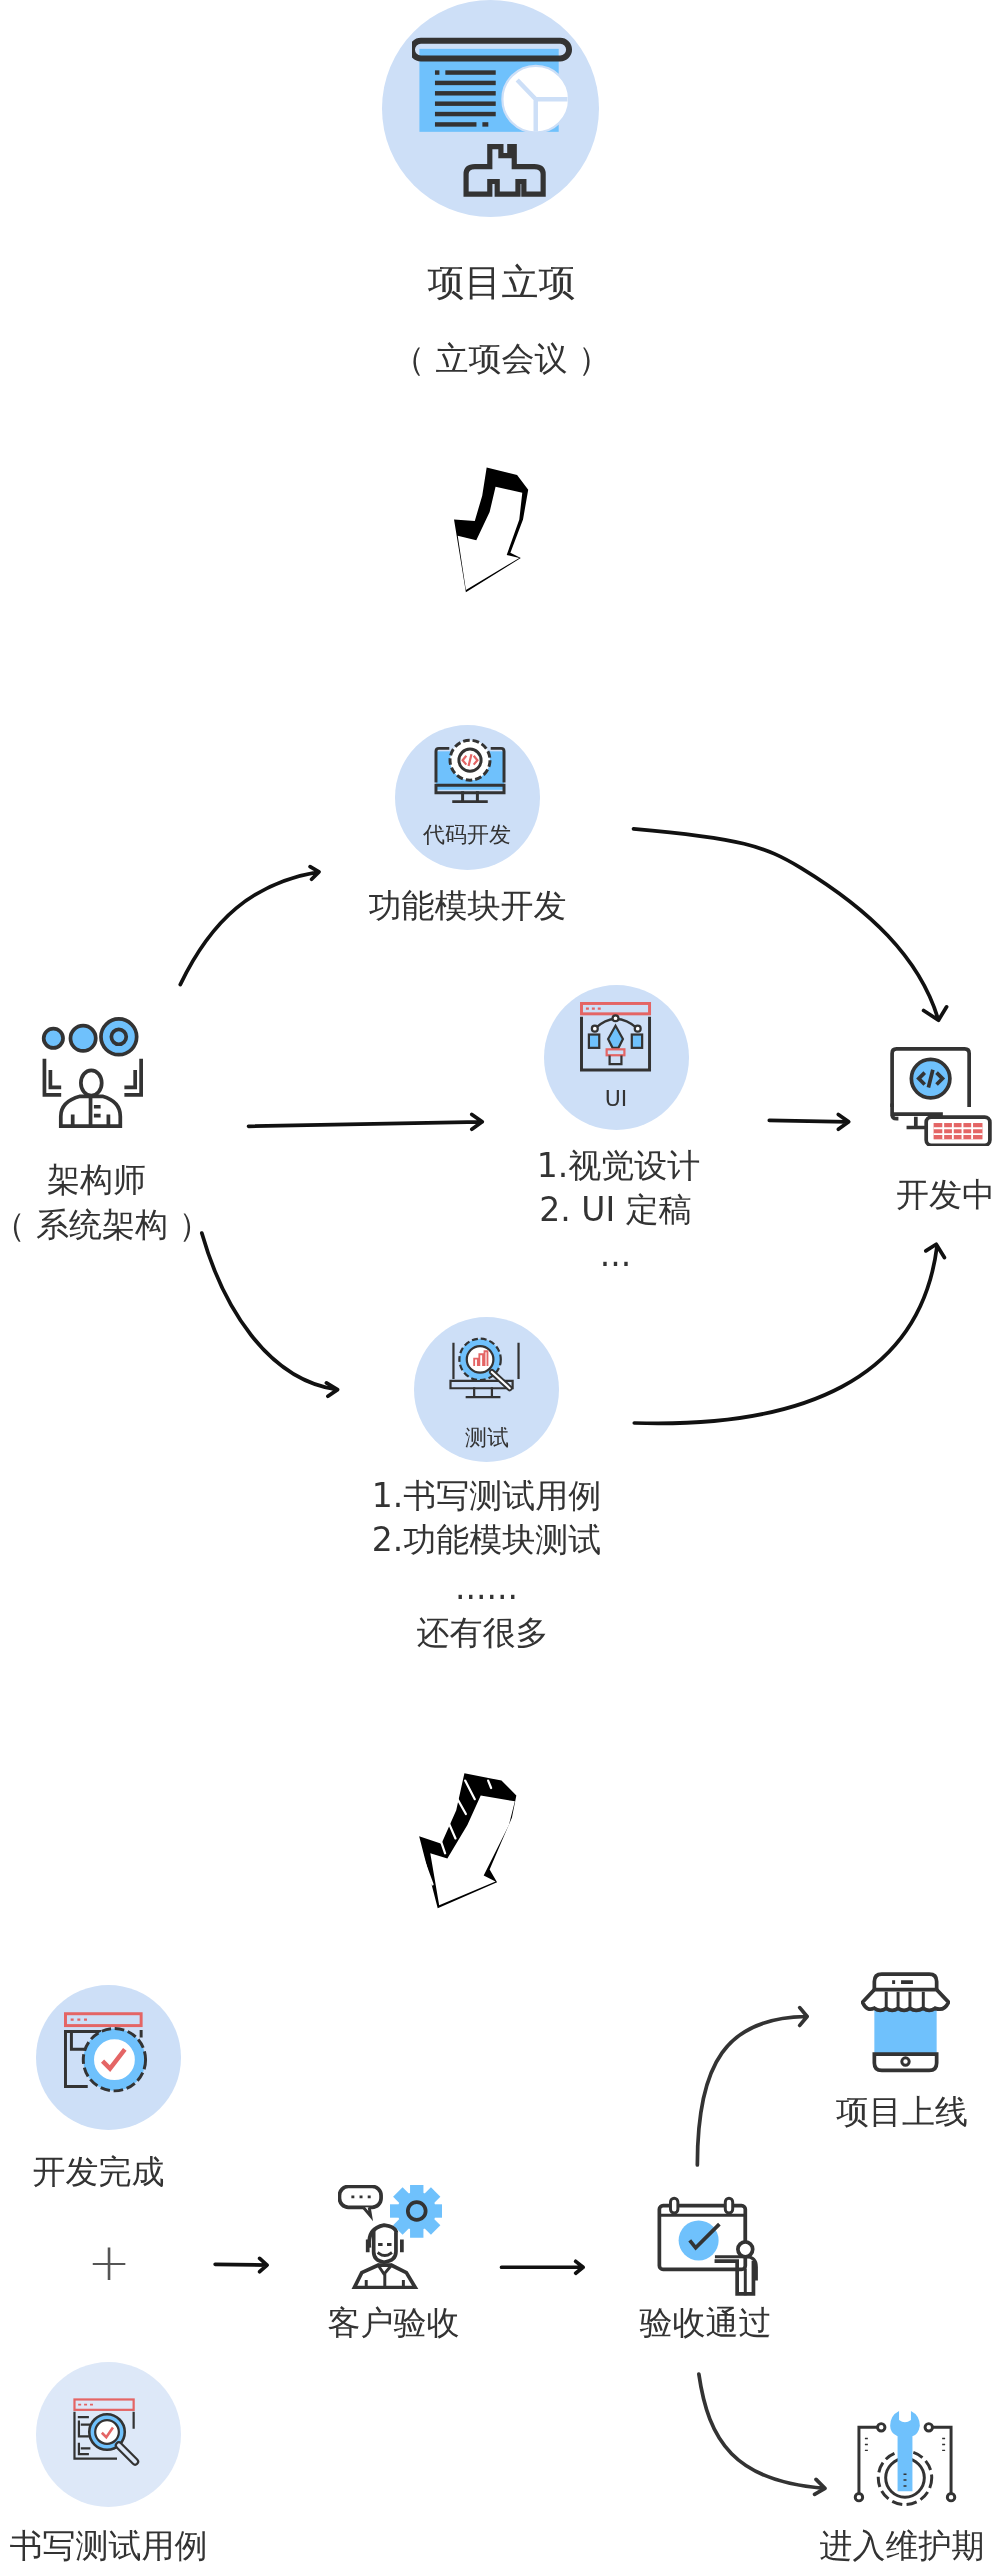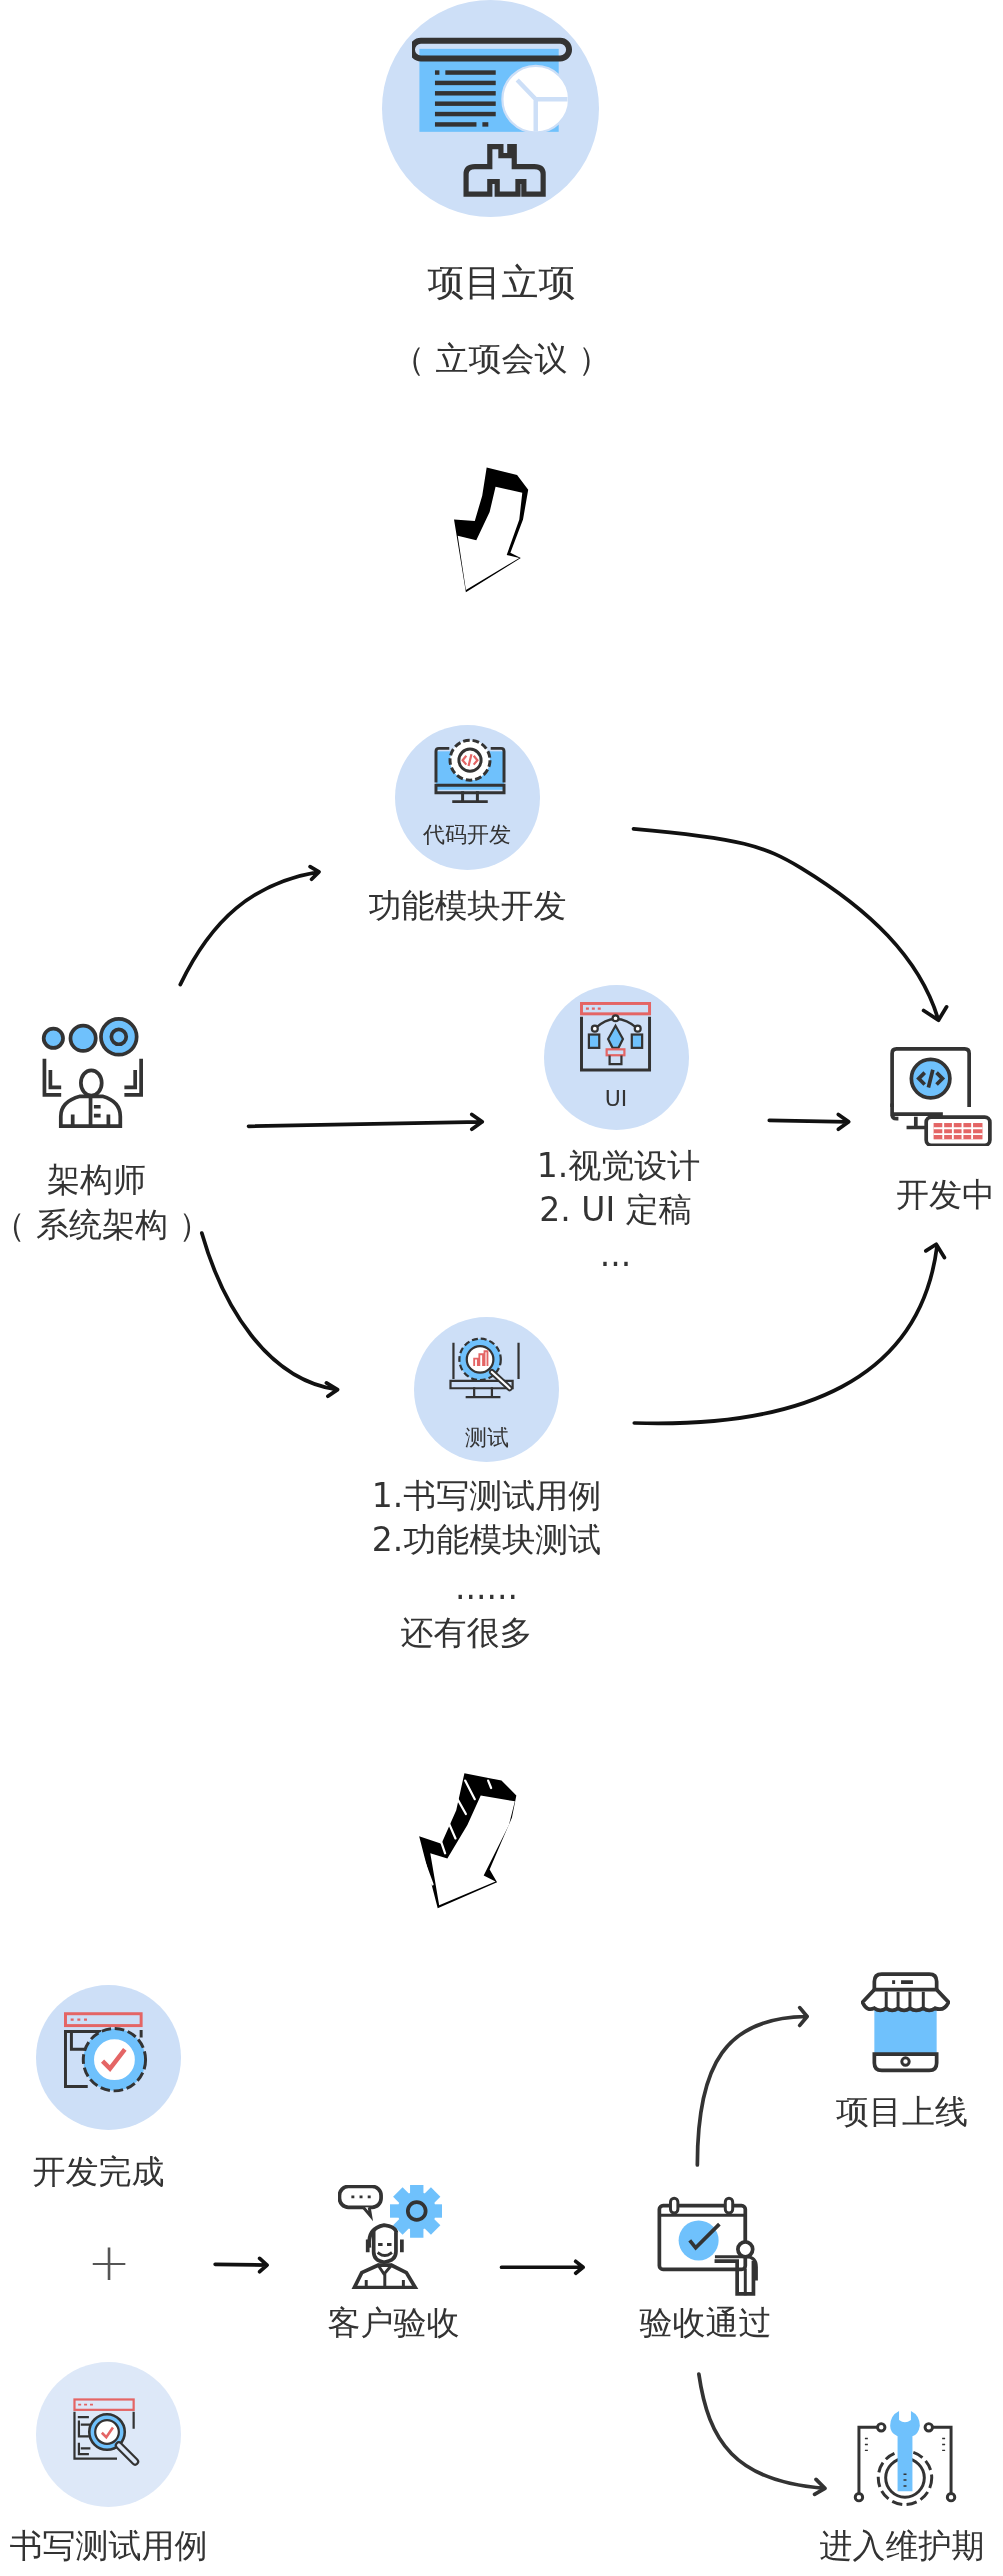--- a/index.html
+++ b/index.html
@@ -134,21 +134,21 @@
   <circle cx="42" cy="33" r="28" fill="#6fc1fc" stroke="#333" stroke-width="3" stroke-dasharray="8 4"></circle>
   <circle cx="42" cy="33" r="18" fill="#fff" stroke="#333" stroke-width="3"></circle>
   <path d="M34,42 L34,32 L39,32 L39,42 M41,42 L41,26 L46,26 L46,42 M48,42 L48,22 L52,22 L52,42" fill="none" stroke="#e46565" stroke-width="2.5"></path>
   <path d="M58,50 L82,72" stroke="#333" stroke-width="8" stroke-linecap="round"></path>
   <path d="M58,50 L82,72" stroke="#fff" stroke-width="3" stroke-linecap="round"></path>
 </svg>
 <div class="label sm" style="left:413px;top:1416px;width:148px;margin-top:8px;">测试</div>
 <div class="label md" style="left:338px;top:1473px;width:297px;">1.书写测试用例</div>
 <div class="label md" style="left:338px;top:1517px;width:297px;">2.功能模块测试</div>
 <div class="label md" style="left:338px;top:1565px;width:297px;">......</div>
-<div class="label md" style="left:318px;top:1610px;width:297px;">还有很多</div>
+<div class="label md" style="left:334px;top:1610px;width:297px;">还有很多</div>
 
 <svg class="abs" style="left:889px;top:1046px;" width="104" height="100" viewBox="0 0 140 135">
   <path d="M4,80 L4,10 Q4,4 10,4 L102,4 Q108,4 108,10 L108,80" class="ic" style="stroke-width:5"></path>
   <path d="M4,80 L4,92 L70,92 M4,92 Q4,98 10,98" class="ic" style="stroke-width:5"></path>
   <path d="M36,98 L36,110 M26,110 L46,110" class="ic" style="stroke-width:5"></path>
   <circle cx="56" cy="44" r="26" fill="#6fc1fc" stroke="#333" stroke-width="5"></circle>
   <path d="M48,36 L40,44 L48,52 M64,36 L72,44 L64,52 M59,32 L53,56" stroke="#333" stroke-width="5" fill="none"></path>
   <rect x="50" y="96" width="86" height="38" rx="7" fill="#fff" stroke="#333" stroke-width="5"></rect>
   <rect x="60" y="104" width="66" height="22" fill="#e46565"></rect>
   <path d="M60,111 L126,111 M60,119 L126,119 M73,104 L73,126 M86,104 L86,126 M99,104 L99,126 M112,104 L112,126" stroke="#fff" stroke-width="2.5"></path>

